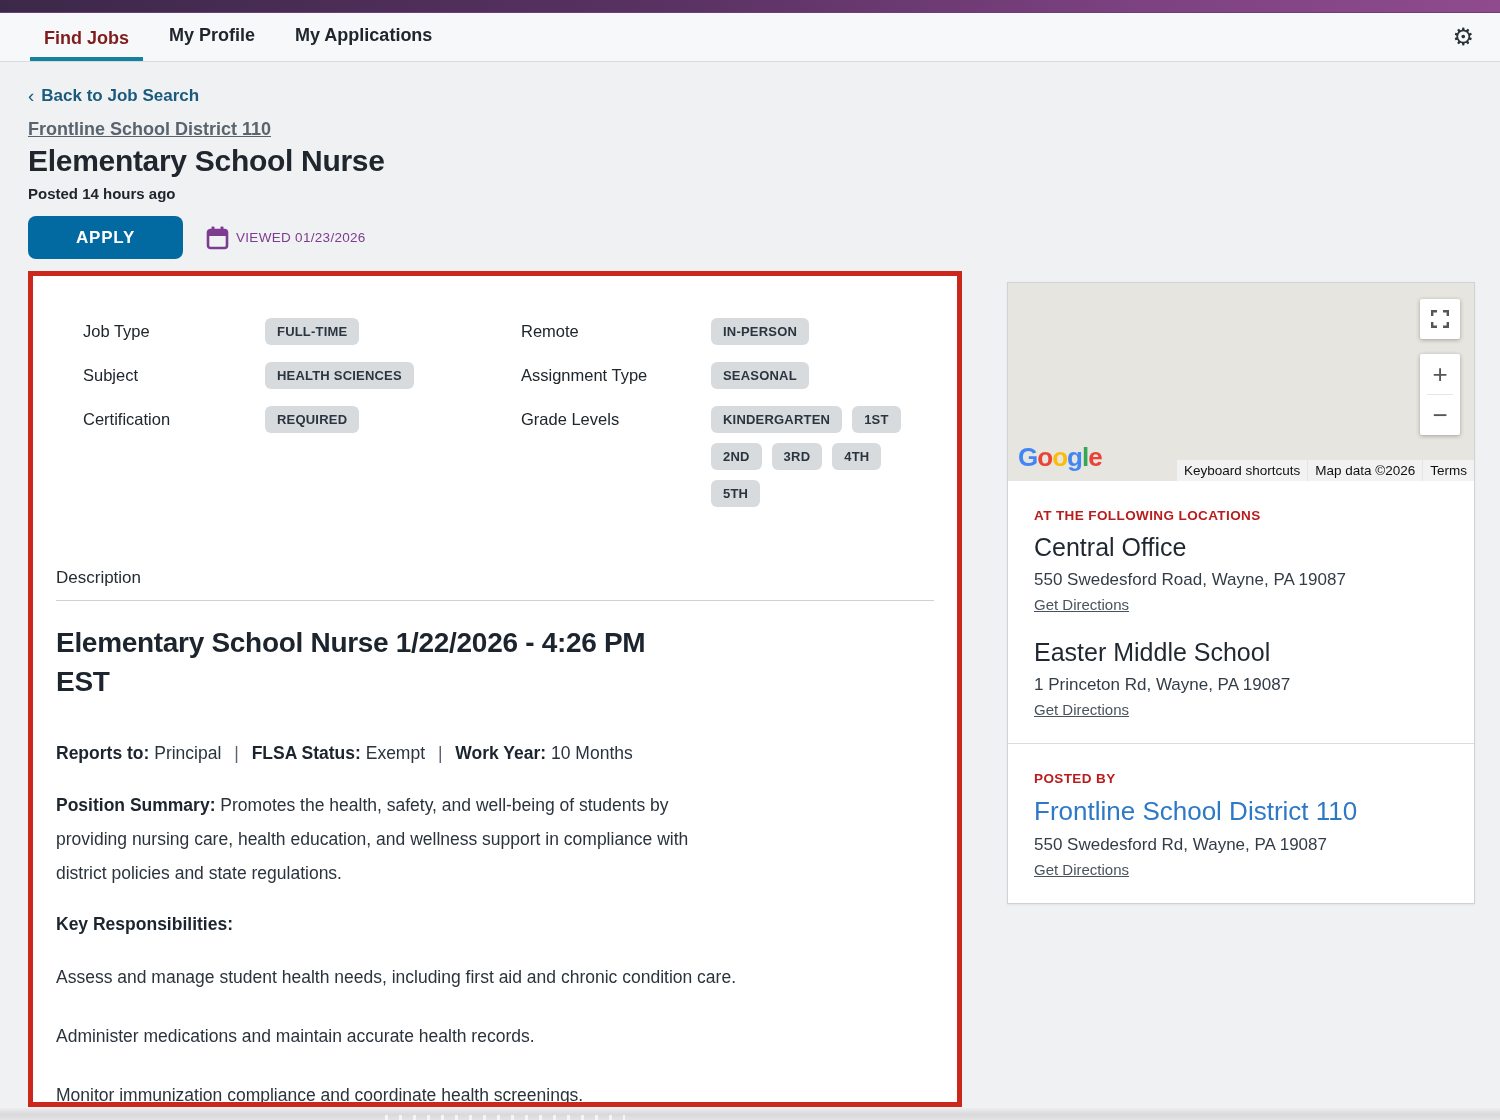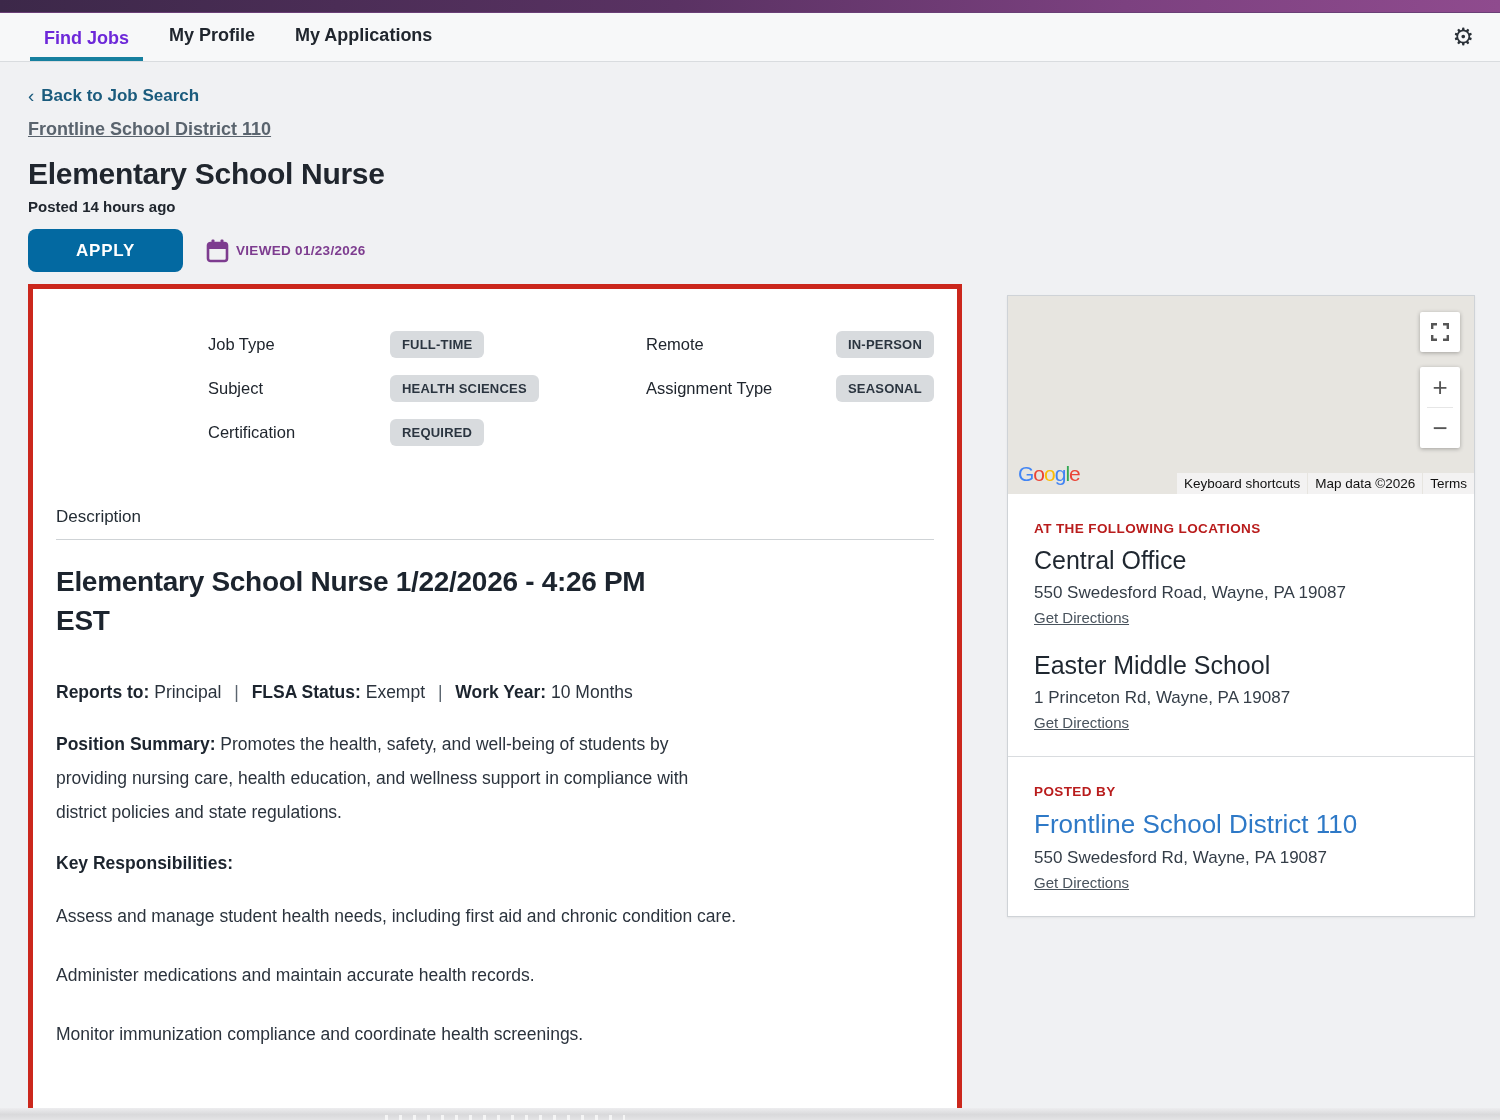--- a/index.html
+++ b/index.html
@@ -31,21 +31,21 @@
     display: flex;
     align-items: center;
     padding: 0 14px;
     margin-right: 12px;
     font-size: 18px;
     font-weight: 700;
     color: #20262e;
     border-bottom: 4px solid transparent;
     cursor: pointer;
   }
-  .nav-tab.active { color: #6d28d9; border-bottom-color: #16809f; margin-top: 6px; }
+  .nav-tab.active { color: #7f1d1d; border-bottom-color: #16809f; margin-top: 6px; }
   .nav-gear {
     margin-left: auto;
     display: flex;
     align-items: center;
     font-size: 24px;
     color: #2a3138;
     cursor: pointer;
   }
 
   
@@ -64,21 +64,21 @@
   .district-link {
     margin-top: 12px;
     font-size: 18px;
     font-weight: 700;
     color: #5a646e;
     text-decoration: underline;
     display: inline-block;
     cursor: pointer;
   }
   .job-title {
-    margin-top: 17px;
+    margin-top: 4px;
     font-size: 30px;
     font-weight: 700;
     letter-spacing: -0.3px;
     color: #20262e;
   }
   .posted {
     margin-top: 7px;
     font-size: 15px;
     font-weight: 700;
     color: #20262e;
@@ -97,21 +97,21 @@
     letter-spacing: 0.8px;
     cursor: pointer;
   }
   .viewed {
     margin-left: 23px;
     display: flex;
     align-items: center;
     gap: 7px;
     color: #7d3c8f;
     font-size: 13.5px;
-    font-weight: 700;
+    font-weight: 400;
     letter-spacing: 0.3px;
   }
 
   
   .columns { display: flex; align-items: flex-start; margin-top: 12px; }
 
   
   .main-box {
     width: 934px;
     height: 836px;
@@ -226,22 +226,22 @@
     height: 40px;
     display: flex; align-items: center; justify-content: center;
     font-size: 26px;
     color: #565656;
     cursor: pointer;
   }
   .map-zoom-divider { height: 1px; background: #e6e6e6; margin: 0 7px; }
   .google-logo {
     position: absolute;
     left: 10px; bottom: 8px;
-    font-size: 21px;
-    font-weight: 400;
+    font-size: 26px;
+    font-weight: 700;
     letter-spacing: -1px;
     cursor: pointer;
   }
   .map-attrib {
     position: absolute;
     right: 0; bottom: 0;
     display: flex;
   }
   .map-attrib span {
     background: rgba(245,245,245,0.85);
@@ -378,20 +378,31 @@
             <div class="badges">
               <span class="badge">IN-PERSON</span>
             </div>
           </div>
           <div class="detail-row">
             <div class="detail-label">Assignment Type</div>
             <div class="badges">
               <span class="badge">SEASONAL</span>
             </div>
           </div>
+          <div class="detail-row">
+            <div class="detail-label">Grade Levels</div>
+            <div class="badges">
+              <span class="badge">KINDERGARTEN</span>
+              <span class="badge">1ST</span>
+              <span class="badge">2ND</span>
+              <span class="badge">3RD</span>
+              <span class="badge">4TH</span>
+              <span class="badge">5TH</span>
+            </div>
+          </div>
         </div>
       </div>
 
       <div class="desc-label">Description</div>
 
       <h2 class="desc-heading">Elementary School Nurse 1/22/2026 - 4:26 PM EST</h2>
 
       <div class="desc-meta">
         <b>Reports to:</b>
         <span>Principal</span>

